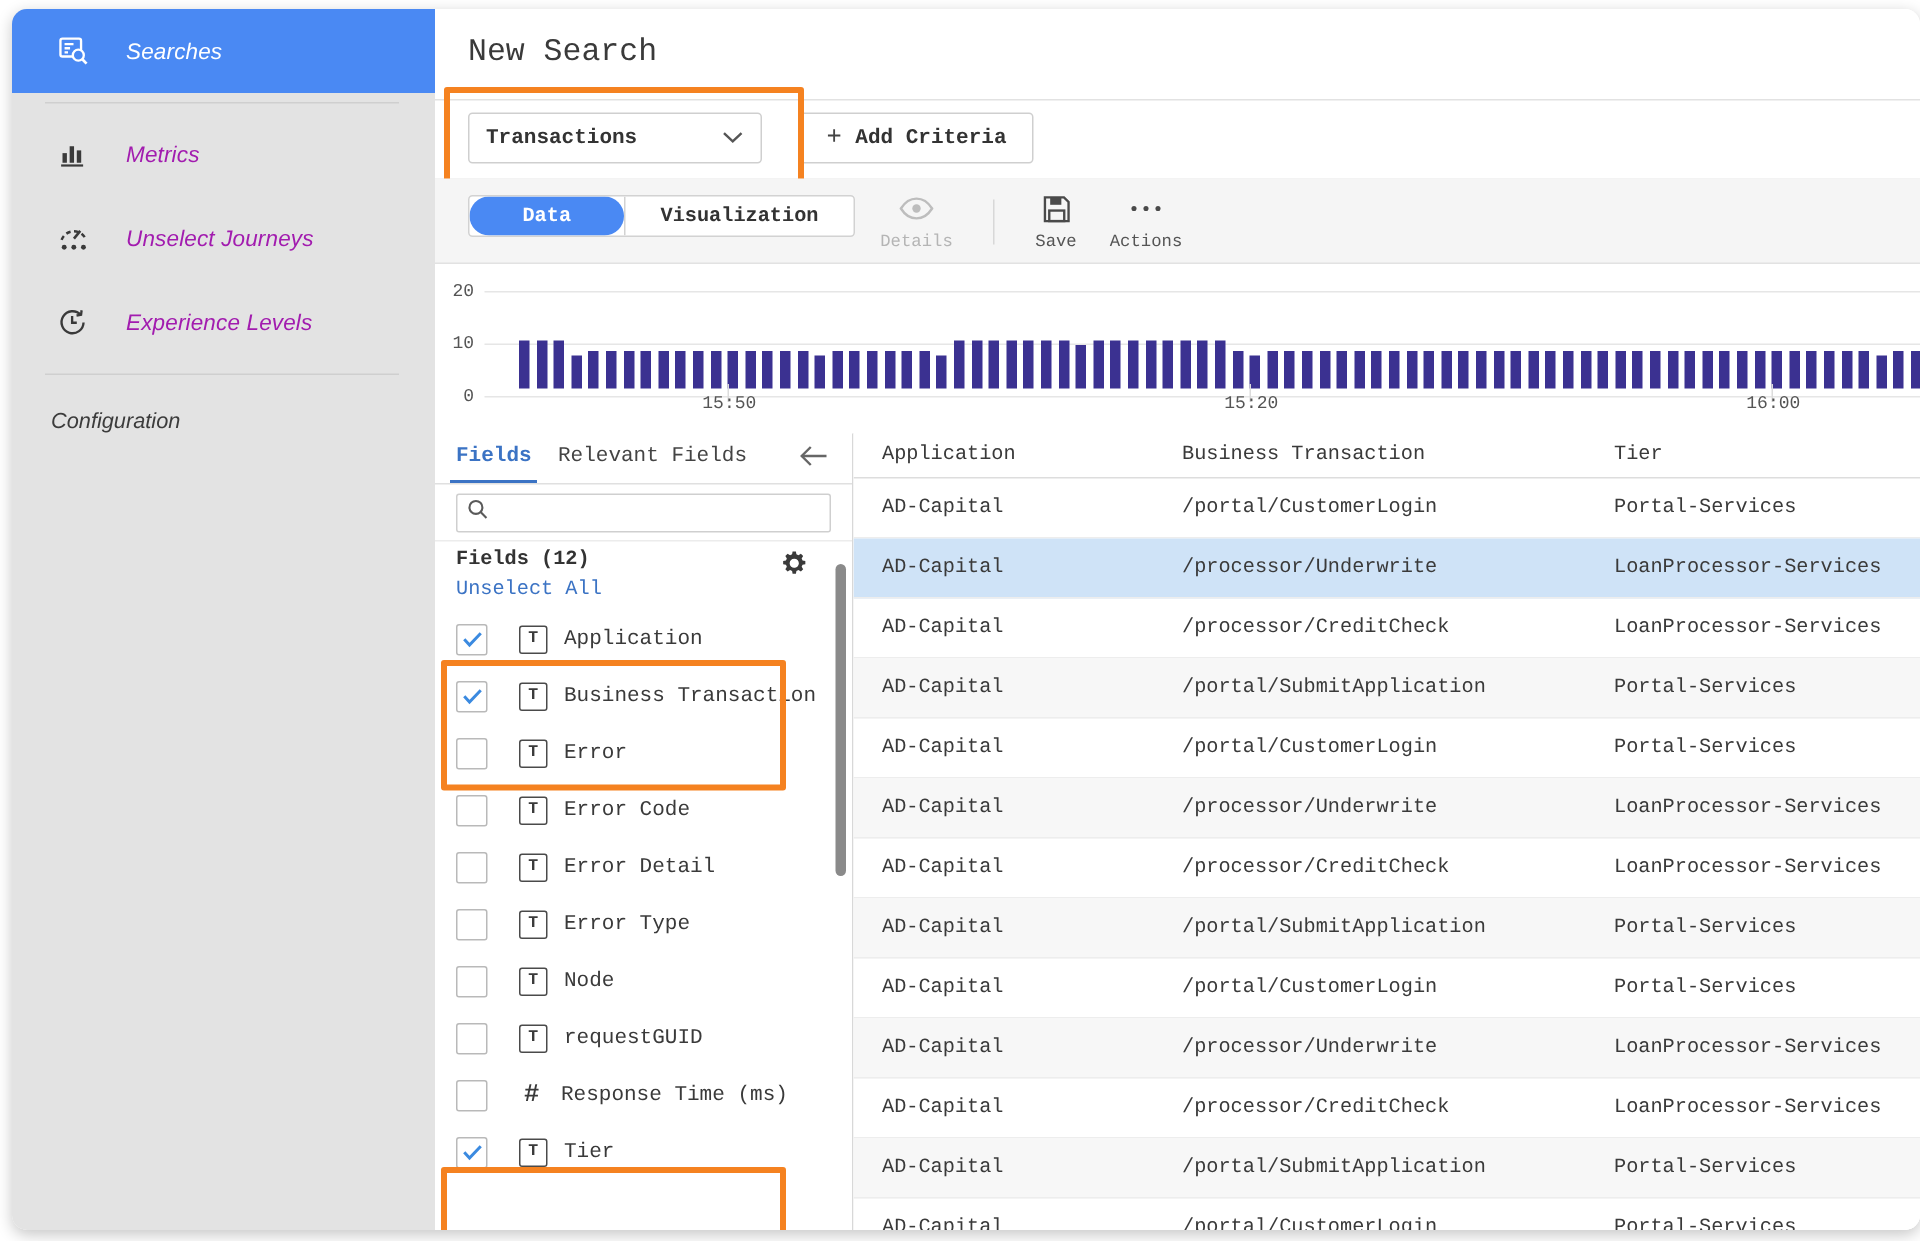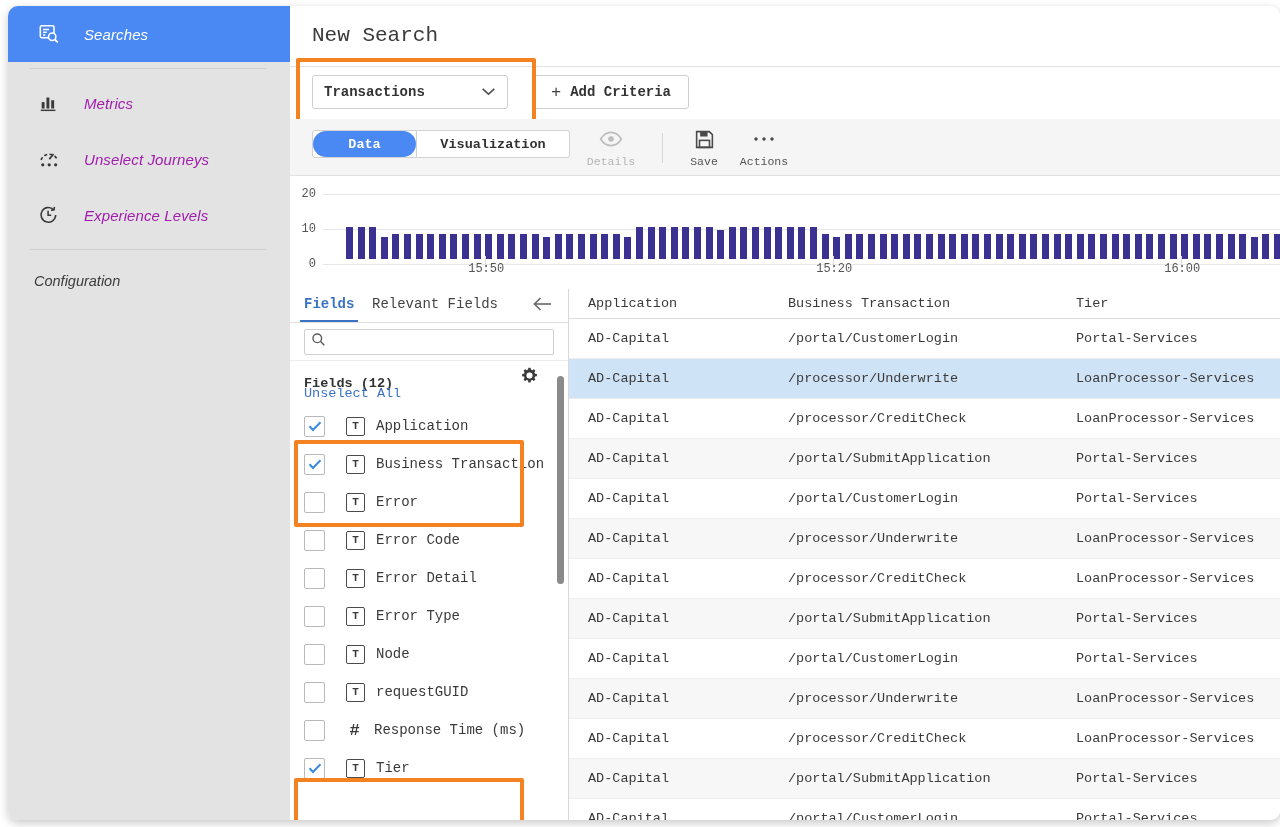--- a/index.html
+++ b/index.html
@@ -106,21 +106,21 @@
   .ftab-underline{position:absolute;height:2px;background:#3b73c4;bottom:0;}
   .back-arrow{position:absolute;right:14px;top:6px;cursor:pointer;}
   .search-row{height:37px;display:flex;align-items:center;justify-content:center;}
   .search-input{
     width:250px;height:26px;border:1px solid #cfcfcf;border-radius:2px;
     display:flex;align-items:center;padding-left:6px;box-sizing:border-box;background:#fff;
   }
   .fields-head{
     position:relative;height:46px;border-top:1px solid #ececec;
   }
-  .fh-title{position:absolute;left:14px;top:15px;font-size:13.5px;color:#333;font-weight:bold;}
+  .fh-title{position:absolute;left:14px;top:5px;font-size:13.5px;color:#333;font-weight:bold;}
   .fh-unsel{position:absolute;left:14px;top:25px;font-size:13.5px;color:#3b73c4;cursor:pointer;}
   .gear{position:absolute;right:30px;top:6px;cursor:pointer;}
   .field-row{
     position:relative;height:38px;display:flex;align-items:center;padding-left:14px;
     box-sizing:border-box;cursor:pointer;
   }
   .cbx{
     width:19px;height:19px;border:1.4px solid #b9b9b9;border-radius:2px;background:#fff;
     flex:0 0 19px;display:flex;align-items:center;justify-content:center;
   }

